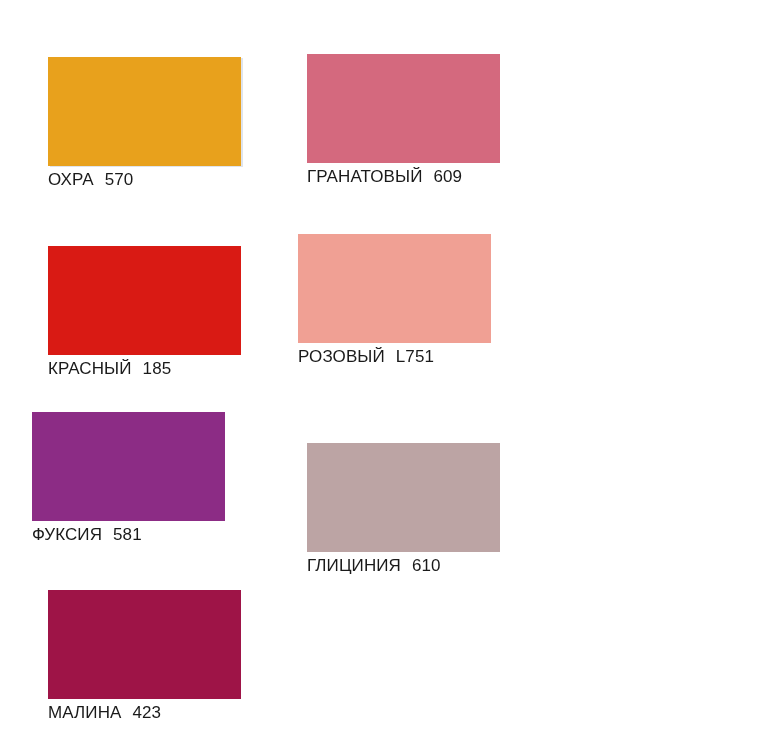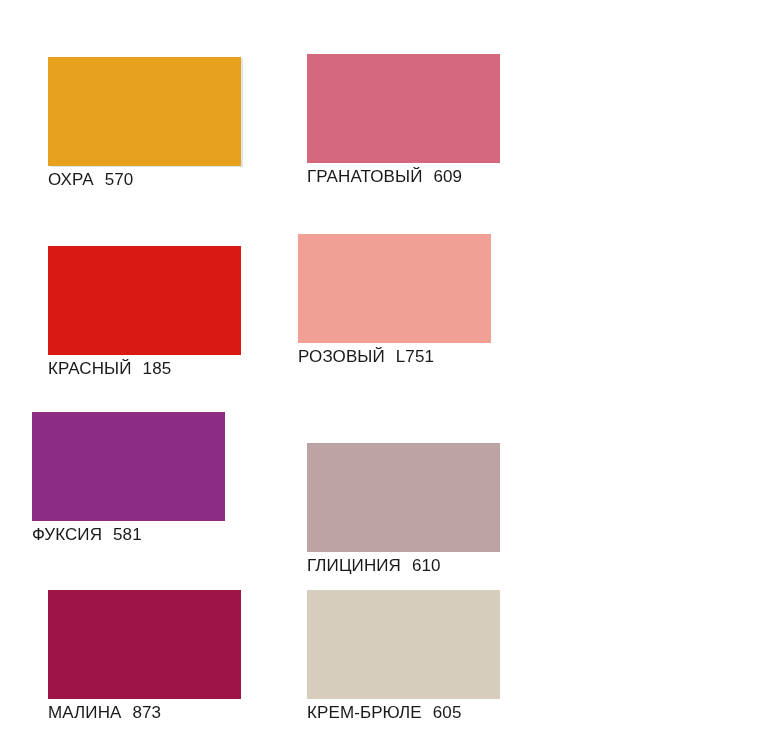--- a/index.html
+++ b/index.html
@@ -71,19 +71,15 @@
     <div class="swatch-cell" style="left: 32px; top: 412px;">
       <div class="swatch-chip" style="background: rgb(140, 44, 133);"></div>
       <div class="swatch-label"><span class="name">ФУКСИЯ</span><span class="code">581</span></div>
     </div>
     <div class="swatch-cell" style="left: 307px; top: 412px; margin-top: 31px;">
       <div class="swatch-chip" style="background: rgb(188, 164, 164);"></div>
       <div class="swatch-label"><span class="name">ГЛИЦИНИЯ</span><span class="code">610</span></div>
     </div>
     <div class="swatch-cell" style="left: 48px; top: 590px;">
       <div class="swatch-chip" style="background: rgb(158, 20, 71);"></div>
-      <div class="swatch-label"><span class="name">МАЛИНА</span><span class="code">873</span></div>
-    </div>
-    <div class="swatch-cell" style="left: 307px; top: 590px;">
-      <div class="swatch-chip" style="background: rgb(214, 205, 188);"></div>
-      <div class="swatch-label"><span class="name">КРЕМ-БРЮЛЕ</span><span class="code">605</span></div>
+      <div class="swatch-label"><span class="name">МАЛИНА</span><span class="code">423</span></div>
     </div>
   </div>
 
 </body></html>

